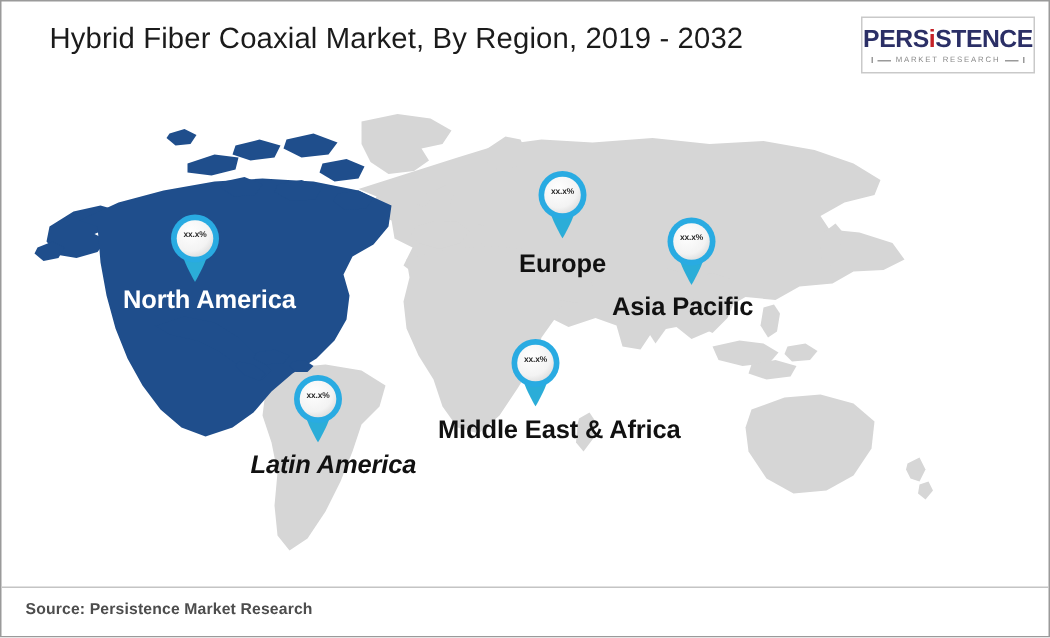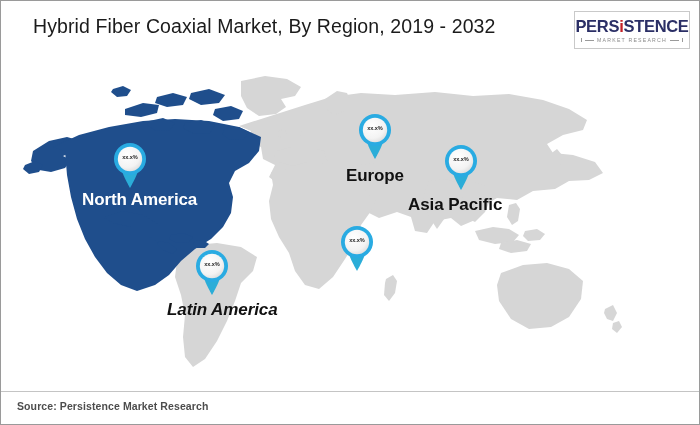--- a/index.html
+++ b/index.html
@@ -308,20 +308,21 @@
             <stop offset="70%" stop-color="#f3f3f3"></stop>
             <stop offset="100%" stop-color="#dcdcdc"></stop>
           </radialGradient>
         </defs>
         <path d="M17 46 C17 46 9 32 9 28 L25 28 C25 32 17 46 17 46 Z" fill="#2badd8"></path>
         <circle cx="17" cy="17" r="16" fill="#29abe2"></circle>
         <circle cx="17" cy="17" r="12.2" fill="url(#gMEA)"></circle>
       </svg>
       <div class="pin-value">xx.x%</div>
     </div>
+    <div class="region-label" style="left:291px; top:218px; width:130px;">Middle East &amp; Africa</div>
 
     <div class="pin" style="left:443px; top:85px;">
       <svg width="34" height="46" viewBox="0 0 34 46">
         <defs>
           <radialGradient id="gAP" cx="38%" cy="32%" r="75%">
             <stop offset="0%" stop-color="#ffffff"></stop>
             <stop offset="70%" stop-color="#f3f3f3"></stop>
             <stop offset="100%" stop-color="#dcdcdc"></stop>
           </radialGradient>
         </defs>

